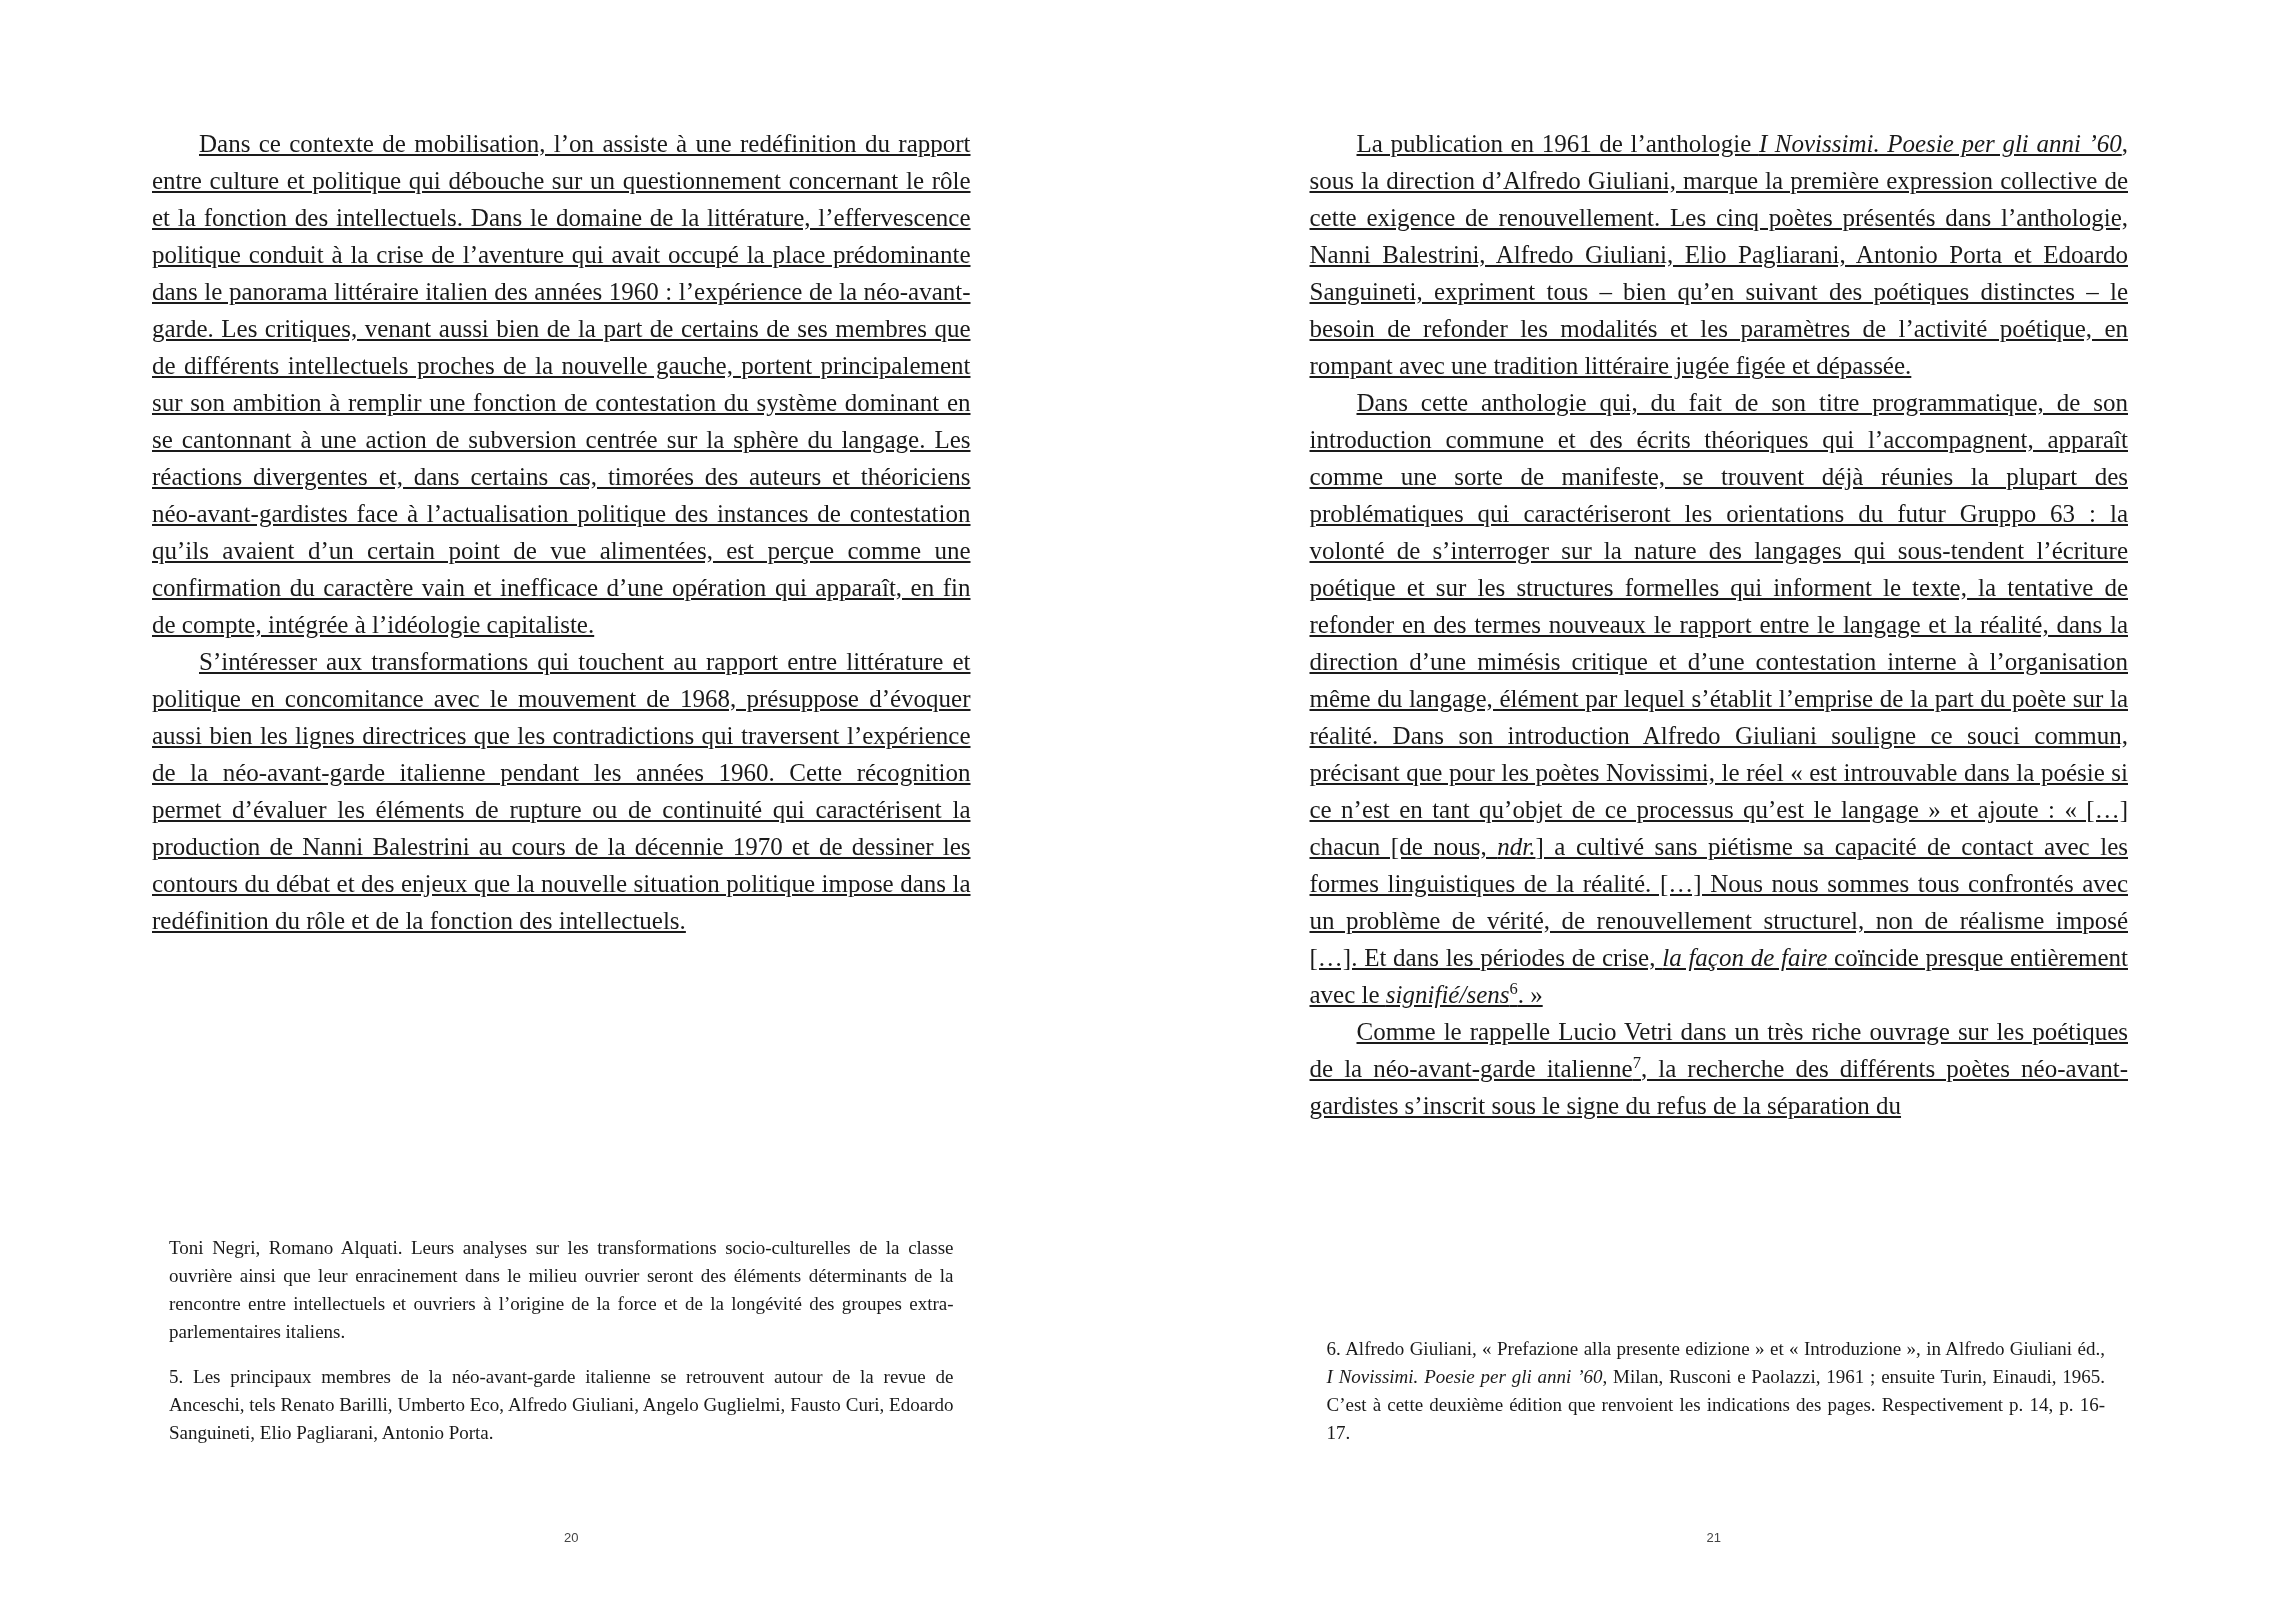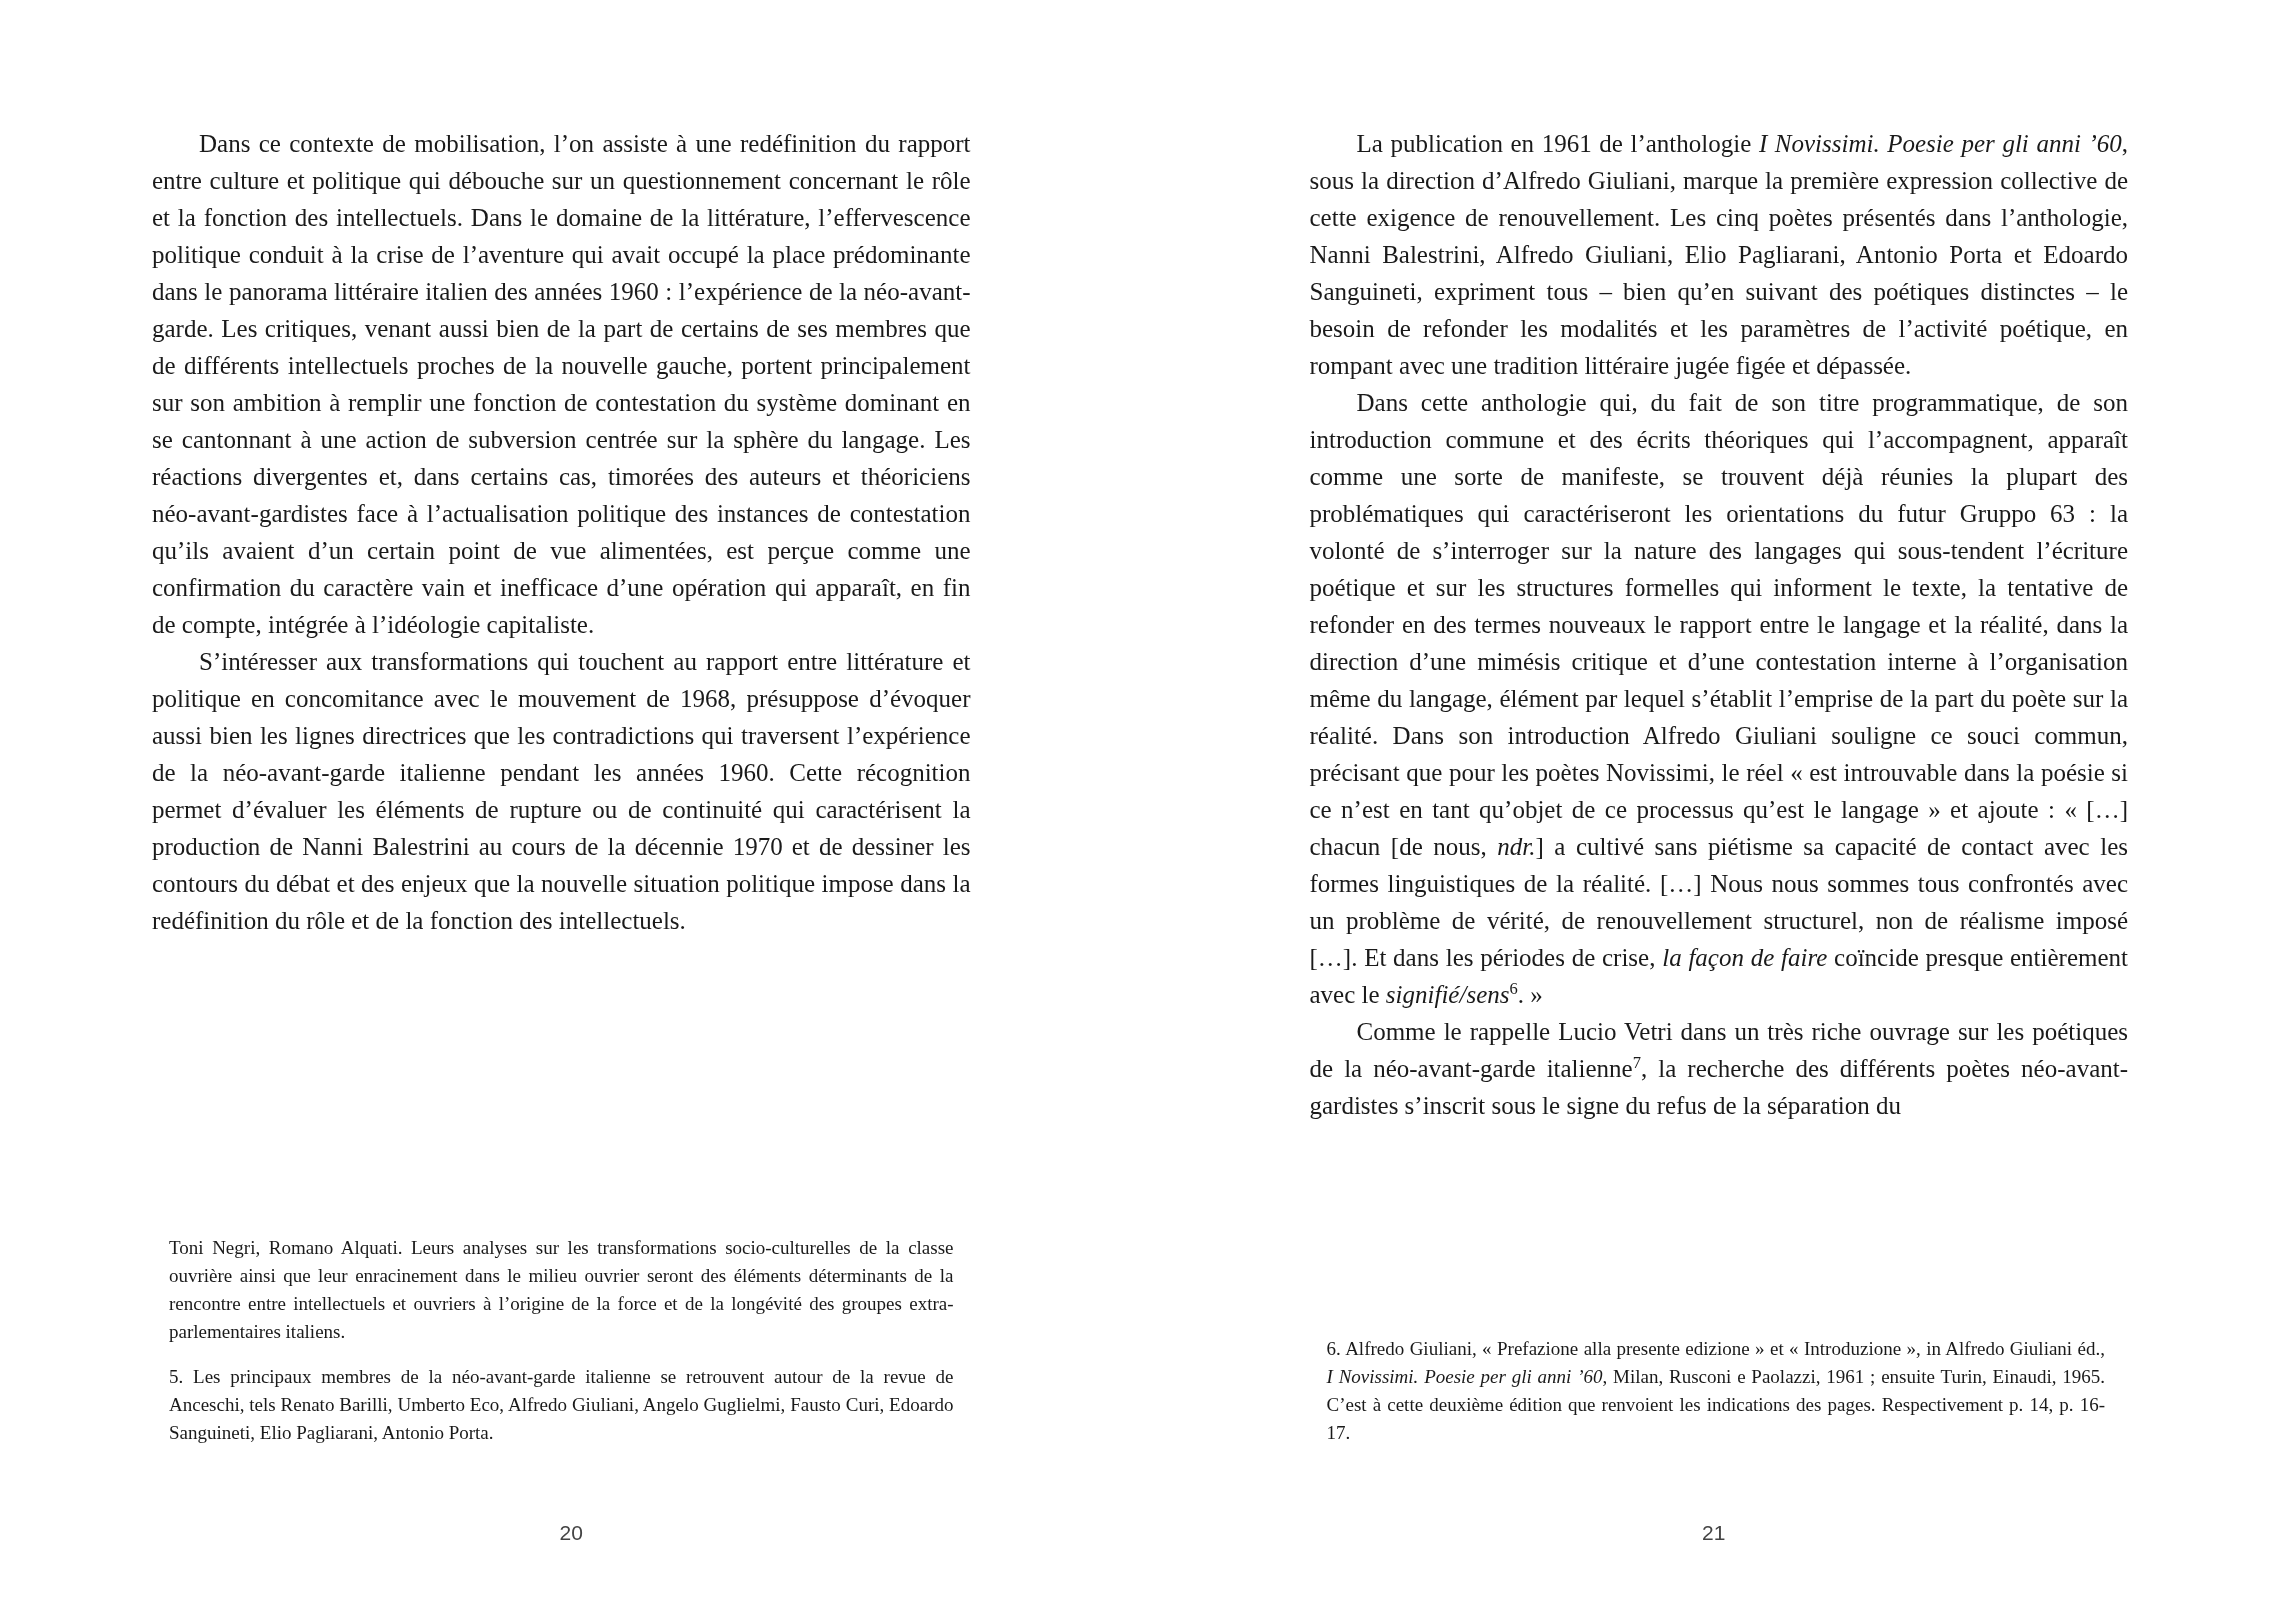--- a/index.html
+++ b/index.html
@@ -19,20 +19,21 @@
     position: absolute;
     inset: 0;
     display: flex;
     flex-direction: row;
   }
   .page {
     position: relative;
     width: 50%;
     height: 100%;
     box-sizing: border-box;
+    text-decoration: underline;
   }
   .page-left {
     padding: 125px 172px 0 152px;
   }
   .page-right {
     padding: 125px 157px 0 167px;
   }
   .body-col {
     width: 100%;
   }
@@ -79,21 +80,21 @@
     margin: 17px;
     text-indent: 0;
   }
   .folio {
     position: absolute;
     bottom: 76px;
     width: 100%;
     left: 0;
     text-align: center;
     font-family: "Liberation Sans", sans-serif;
-    font-size: 21px;
+    font-size: 13px;
     color: #444;
   }
   .page-left .folio { padding-right: 19.6px; }
   .page-right .folio { padding-right: 9.8px; }
   i, em { font-style: italic; }
   sup {
     font-size: 0.66em;
     vertical-align: super;
     line-height: 0;
   }

